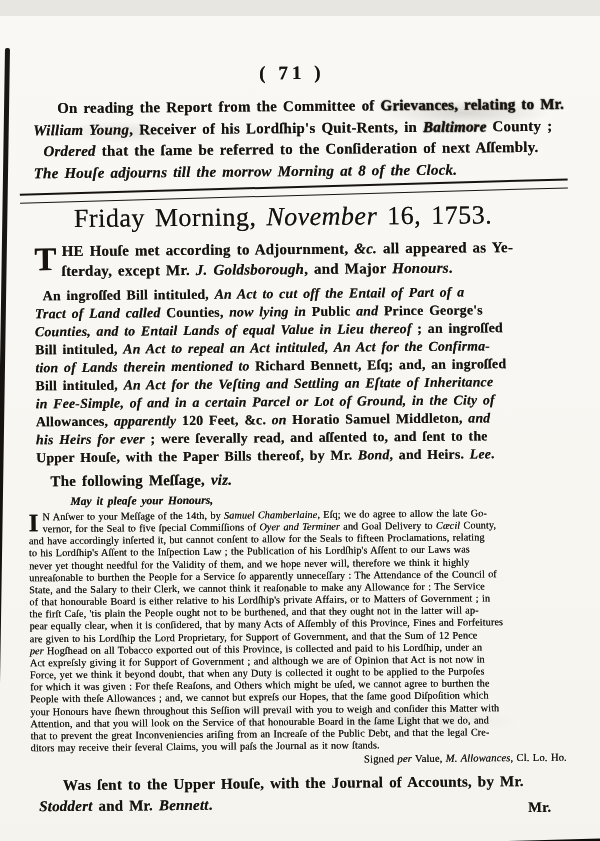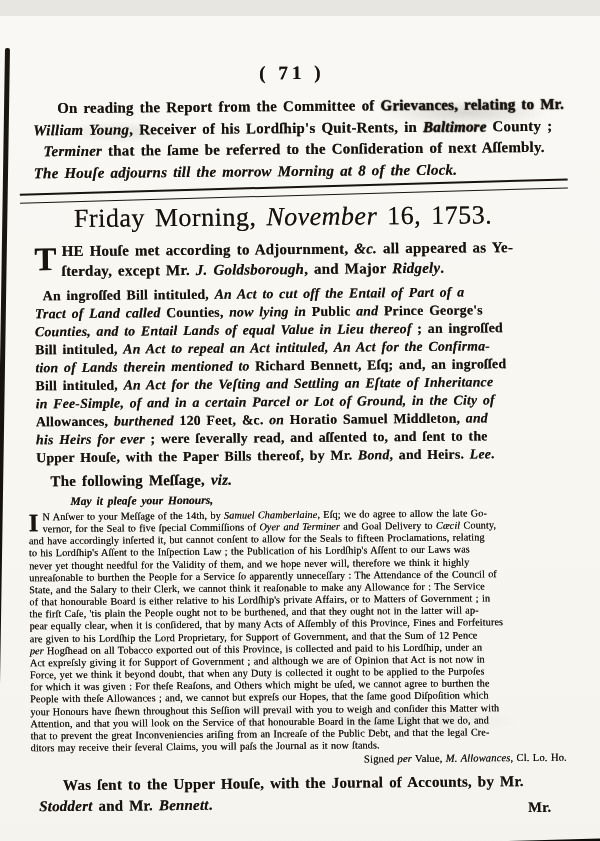--- a/index.html
+++ b/index.html
@@ -104,42 +104,42 @@
   <div class="smudge s1"></div>
   <div class="smudge s2"></div>
   <div class="smudge s3"></div>
 
   <div class="content">
     <div class="page-number">( 71 )</div>
 
     <div class="body-text intro">
         <span class="line"><span>On reading the Report from the Committee of </span><span class="sm">Grievances, relating to Mr.</span></span>
         <span class="line"><span class="it">William Young</span><span>, Receiver of his Lordſhip's Quit-Rents, in </span><span class="it sm">Baltimore</span><span> County ;</span></span>
-        <span class="line"><span class="it">Terminer</span><span> that the ſame be referred to the Conſideration of next Aſſembly.</span></span>
+        <span class="line"><span class="it">Ordered</span><span> that the ſame be referred to the Conſideration of next Aſſembly.</span></span>
         <span class="line"><span class="it">The Houſe adjourns till the morrow Morning at 8 of the Clock.</span></span>
       </div>
 
     <div class="rule"></div>
 
     <div class="heading"><span>Friday Morning, </span><span class="it">November</span><span> 16, 1753.</span></div>
 
     <div class="body-text opening">
       <span class="dropcap-t">T</span>
-      <span><span class="line"><span>HE Houſe met according to Adjournment, </span><span class="it">&amp;c.</span><span> all appeared as Ye-</span></span><span class="line"><span>ſterday, except Mr. </span><span class="it">J. Goldsborough</span><span>, and Major </span><span class="it">Ridgely</span><span>.</span></span></span>
+      <span><span class="line"><span>HE Houſe met according to Adjournment, </span><span class="it">&amp;c.</span><span> all appeared as Ye-</span></span><span class="line"><span>ſterday, except Mr. </span><span class="it">J. Goldsborough</span><span>, and Major </span><span class="it">Honours</span><span>.</span></span></span>
     </div>
 
     <div class="body-text bills">
         <span class="line"><span>An ingroſſed Bill intituled, </span><span class="it">An Act to cut off the Entail of Part of a</span></span>
         <span class="line"><span class="it">Tract of Land called </span><span>Counties, </span><span class="it">now lying in </span><span>Public </span><span class="it">and </span><span>Prince George's</span></span>
         <span class="line"><span class="it">Counties, and to Entail Lands of equal Value in Lieu thereof</span><span> ; an ingroſſed</span></span>
         <span class="line"><span>Bill intituled, </span><span class="it">An Act to repeal an Act intituled, An Act for the Confirma-</span></span>
         <span class="line"><span class="it">tion of Lands therein mentioned to </span><span>Richard Bennett, Eſq;</span><span> and, an ingroſſed</span></span>
         <span class="line"><span>Bill intituled, </span><span class="it">An Act for the Veſting and Settling an Eſtate of Inheritance</span></span>
         <span class="line"><span class="it">in Fee-Simple, of and in a certain Parcel or Lot of Ground, in the City of</span></span>
-        <span class="line"><span>Allowances, </span><span class="it">burthened </span><span>120 Feet, &amp;c. </span><span class="it">on </span><span>Horatio Samuel Middleton, </span><span class="it">and</span></span>
+        <span class="line"><span>Allowances, </span><span class="it">apparently </span><span>120 Feet, &amp;c. </span><span class="it">on </span><span>Horatio Samuel Middleton, </span><span class="it">and</span></span>
         <span class="line"><span class="it">his Heirs for ever</span><span> ; were ſeverally read, and aſſented to, and ſent to the</span></span>
         <span class="line"><span>Upper Houſe, with the Paper Bills thereof, by Mr. </span><span class="it">Bond</span><span>, and Heirs. </span><span class="it">Lee</span><span>.</span></span>
       </div>
 
     <div class="body-text msg-intro"><span>The following Meſſage, </span><span class="it">viz.</span></div>
 
     <div class="salutation"><span class="it">May it pleaſe your Honours,</span></div>
 
     <div class="message">
       <span class="dropcap-i">I</span>

